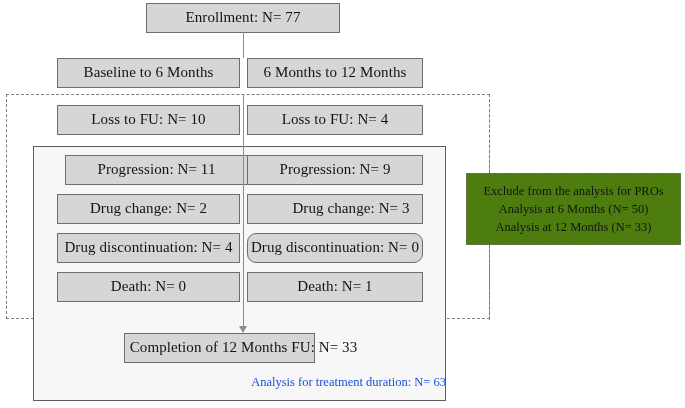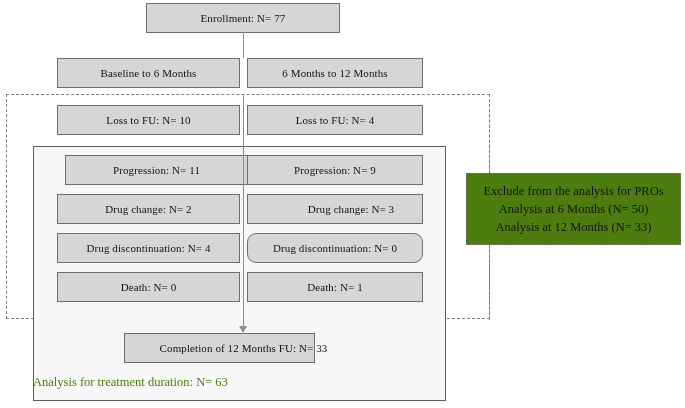--- a/index.html
+++ b/index.html
@@ -23,21 +23,21 @@
   
   .node {
     position: absolute;
     box-sizing: border-box;
     background: #d6d6d6;
     border: 1.5px solid #6e6e6e;
     display: flex;
     align-items: center;
     justify-content: center;
     text-align: center;
-    font-size: 11px;
+    font-size: 15px;
     color: #131313;
     line-height: 1.15;
     letter-spacing: 0.1px;
     white-space: nowrap;
   }
 
   
   .dashed-region {
     position: absolute;
     box-sizing: border-box;
@@ -67,23 +67,23 @@
     font-size: 12.5px;
     color: #131313;
     line-height: 1.45;
     white-space: nowrap;
     z-index: 6;
   }
 
   
   .plain-text {
     position: absolute;
-    text-align: left;
+    text-align: right;
     font-size: 12.5px;
-    color: #4d7c0f;
+    color: #1d4ed8;
     white-space: nowrap;
   }
 
   
   .v-line {
     position: absolute;
     width: 0;
     border-left: 1.4px solid #8d8d8d;
     z-index: 4;
   }

